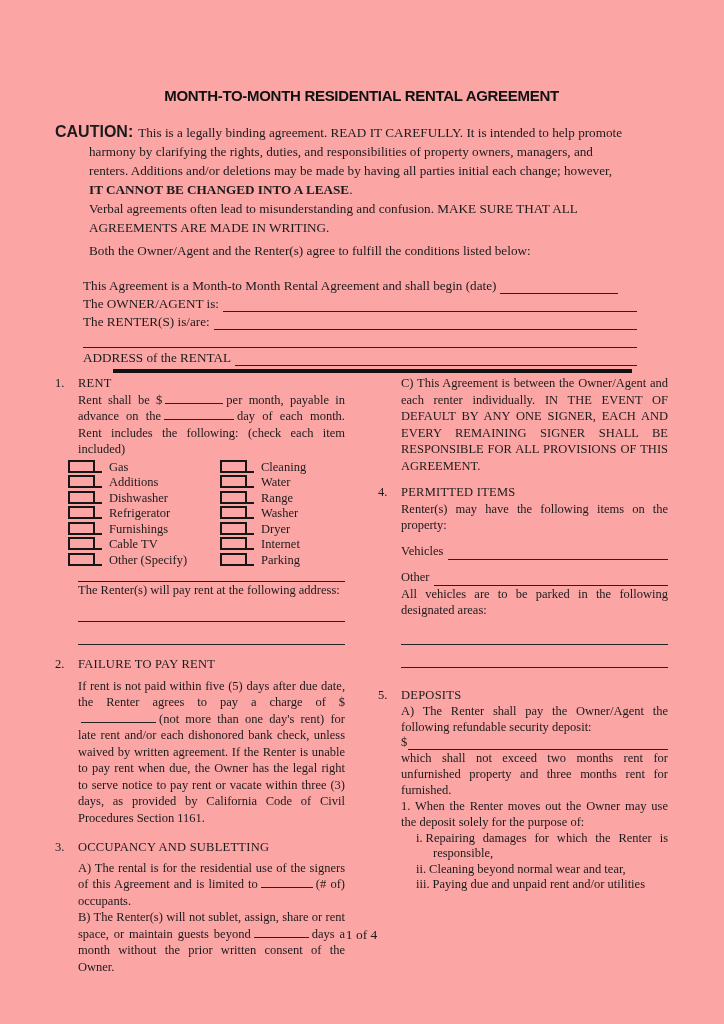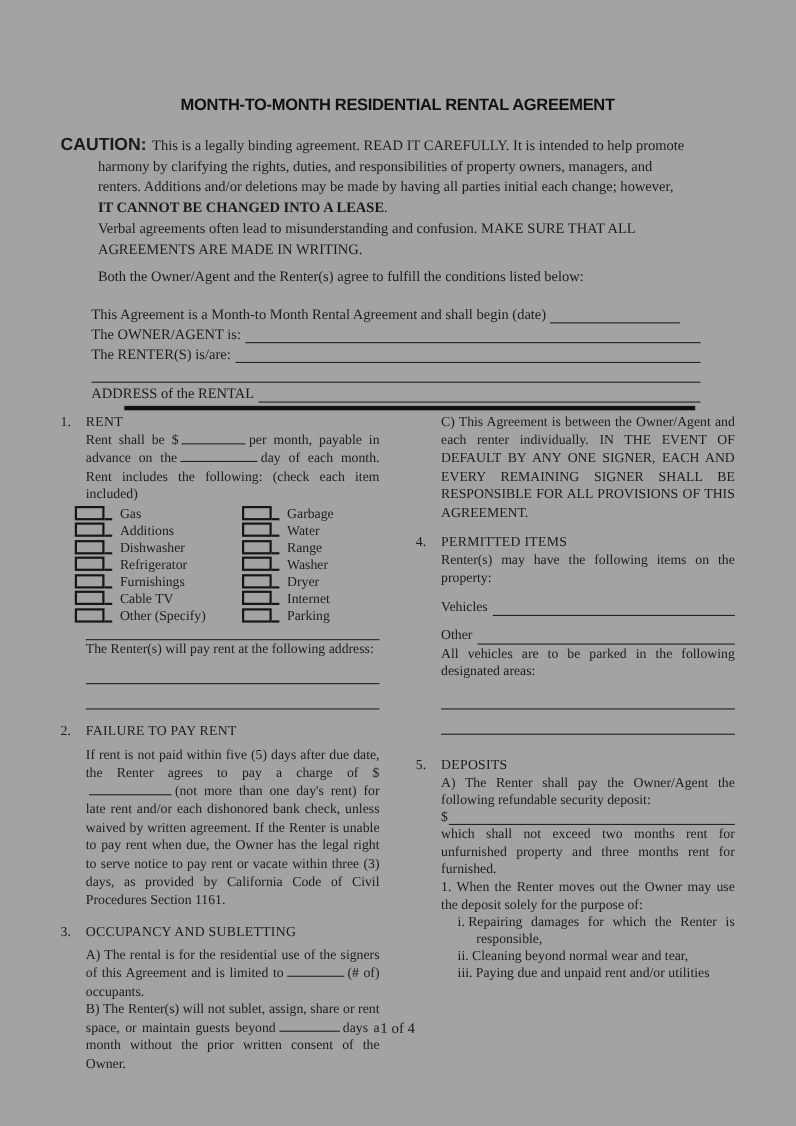--- a/index.html
+++ b/index.html
@@ -4,21 +4,21 @@
 <style>
   html, body {
     margin: 0;
     padding: 0;
     background: #ffffff;
   }
   .page {
     position: relative;
     width: 724px;
     height: 1024px;
-    background: #a3a3a3;
+    background: #fca5a5;
     color: #1b1b1b;
     font-family: "Liberation Serif", "DejaVu Serif", serif;
     overflow: hidden;
     box-sizing: border-box;
   }
   
   .doc-title {
     position: absolute;
     top: 87px;
     left: 55px;
@@ -224,21 +224,21 @@
                   <span class="cb-box"></span>
                   <span class="cb-tail"></span>
                 </span>
                 <span class="cb-label">Gas</span>
               </div>
             <div class="cb-cell">
                 <span class="cb">
                   <span class="cb-box"></span>
                   <span class="cb-tail"></span>
                 </span>
-                <span class="cb-label">Garbage</span>
+                <span class="cb-label">Cleaning</span>
               </div>
             <div class="cb-cell">
                 <span class="cb">
                   <span class="cb-box"></span>
                   <span class="cb-tail"></span>
                 </span>
                 <span class="cb-label">Additions</span>
               </div>
             <div class="cb-cell">
                 <span class="cb">

